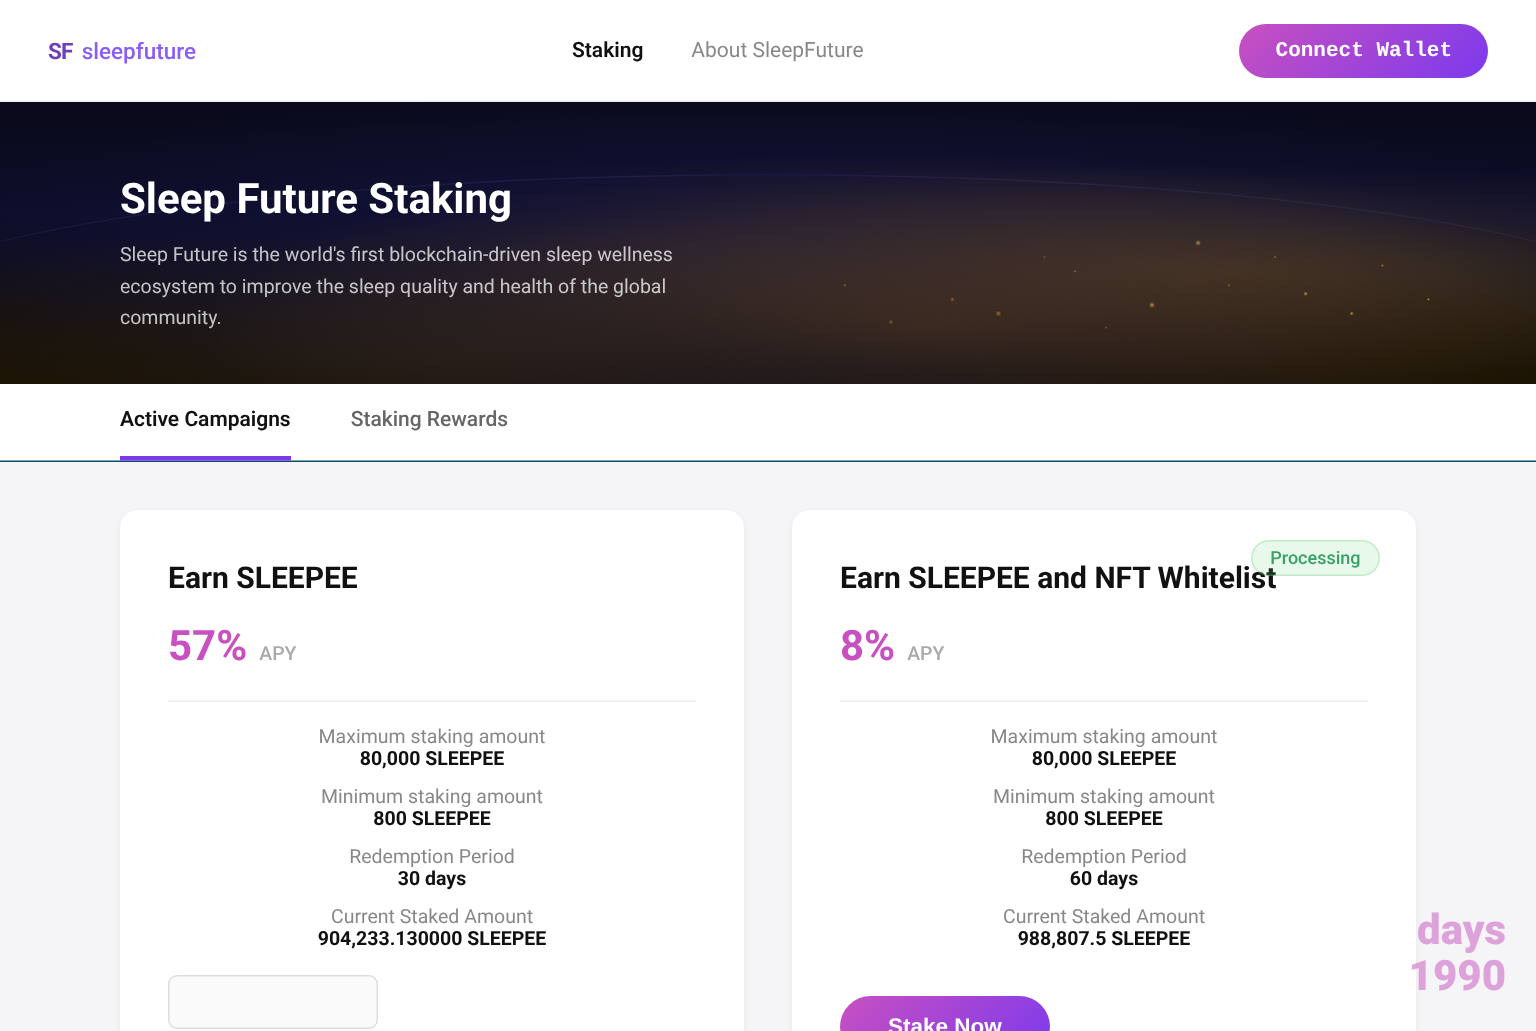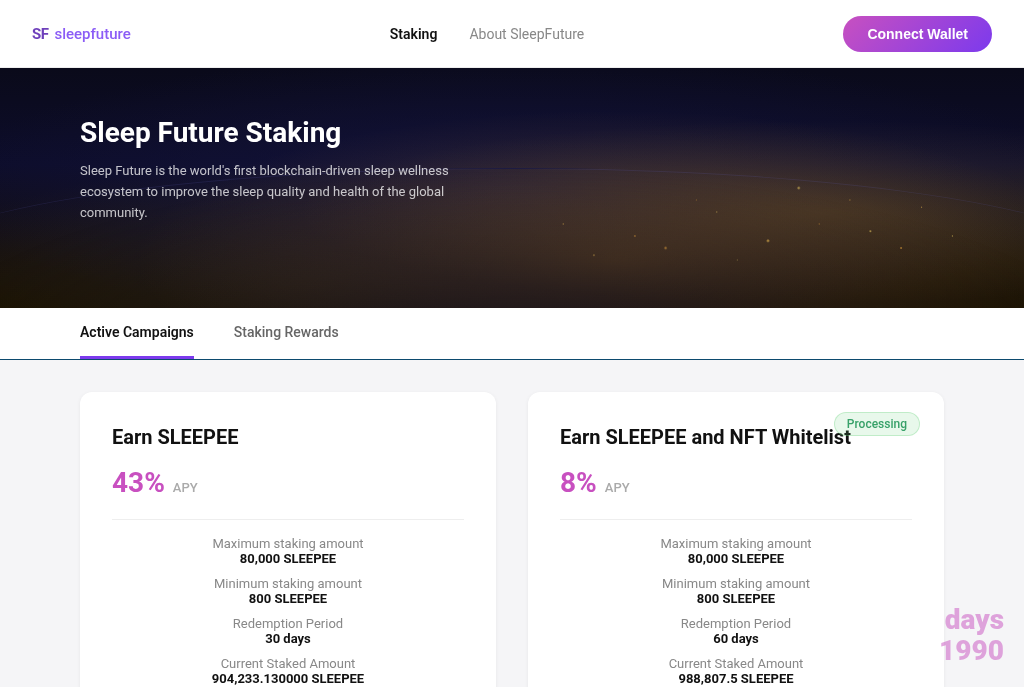--- a/index.html
+++ b/index.html
@@ -57,26 +57,27 @@
     .connect-wallet-btn {
       background: linear-gradient(135deg, #c850c0, #7c3aed);
       color: #fff;
       border: none;
       border-radius: 24px;
       padding: 10px 24px;
       font-size: 14px;
       font-weight: 600;
       cursor: pointer;
       white-space: nowrap;
+      font-family: Liberation Mono, monospace;
     }
 
     
     .hero {
       position: relative;
-      height: 240px;
+      height: 188px;
       overflow: hidden;
       background: #0a0a1a;
     }
     .hero-bg {
       position: absolute;
       inset: 0;
       background:
         radial-gradient(ellipse at 60% 80%, rgba(180,120,20,0.35) 0%, transparent 55%),
         radial-gradient(ellipse at 80% 60%, rgba(200,150,30,0.2) 0%, transparent 45%),
         radial-gradient(ellipse at 30% 90%, rgba(100,80,20,0.25) 0%, transparent 40%),
@@ -308,21 +309,21 @@
     <div class="tab-item">Staking Rewards</div>
   </div>
 </div>
 
 <div class="content-area">
   <div class="cards-row">
 
     <div class="card">
       <h2 class="card-title">Earn SLEEPEE</h2>
       <div class="apy-row">
-        <span class="apy-value">43%</span>
+        <span class="apy-value">57%</span>
         <span class="apy-label">APY</span>
       </div>
       <hr class="card-divider">
       <div class="info-row">
         <span class="info-label">Maximum staking amount</span>
         <span class="info-value">80,000 SLEEPEE</span>
       </div>
       <div class="info-row">
         <span class="info-label">Minimum staking amount</span>
         <span class="info-value">800 SLEEPEE</span>

